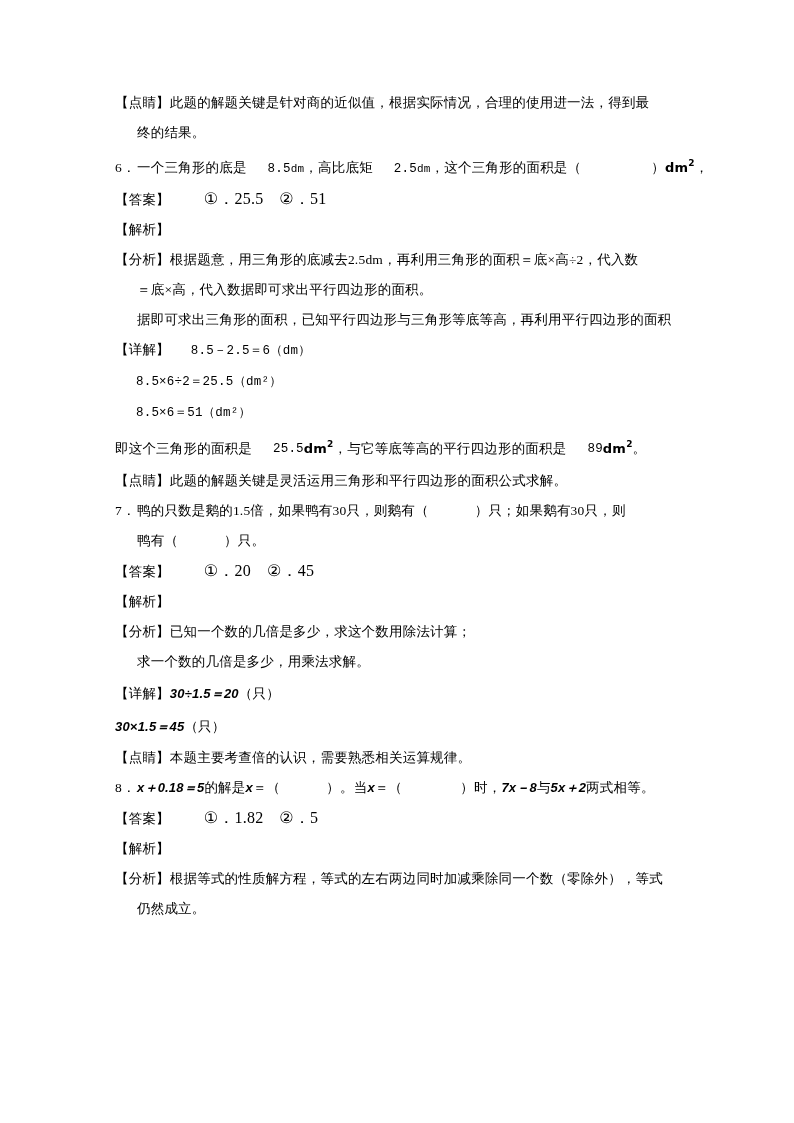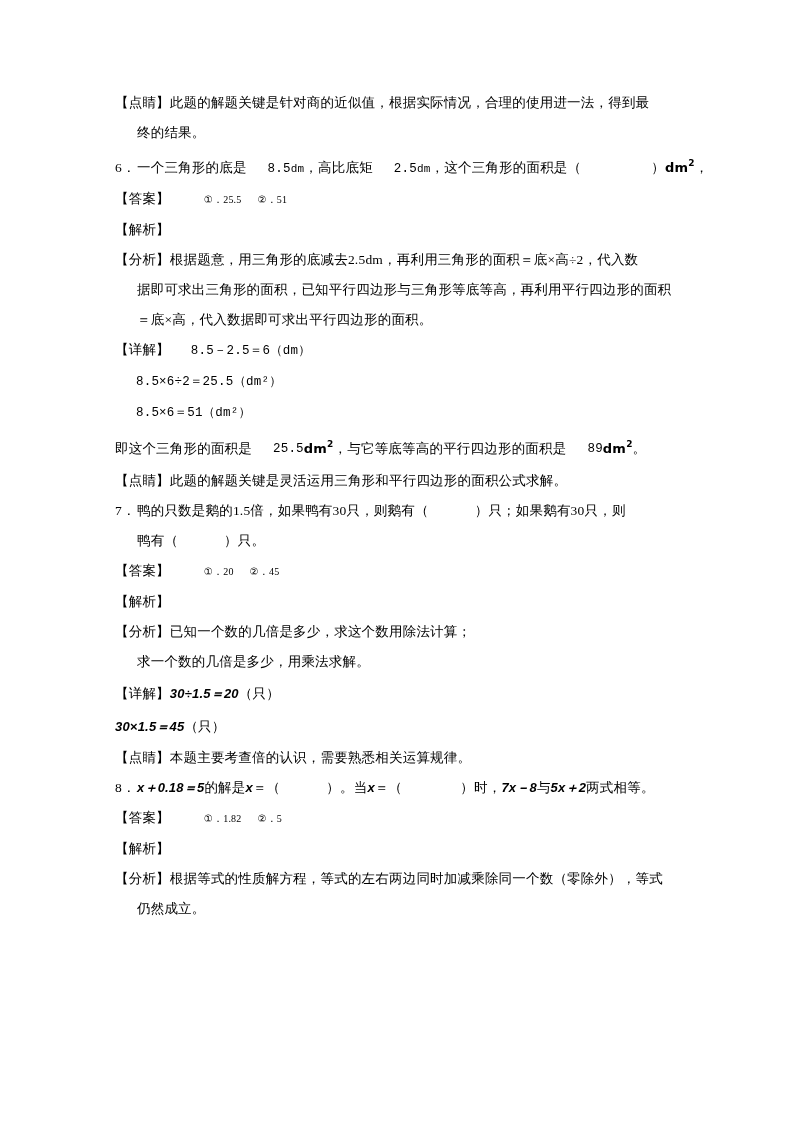--- a/index.html
+++ b/index.html
@@ -85,21 +85,21 @@
     font-size: 13px;
   }
   .sup {
     font-size: 9px;
     vertical-align: super;
   }
   .lead {
     line-height: 33px;
   }
   .fs-small {
-    font-size: 10px;
+    font-size: 16px;
   }
 </style>
 </head>
 <body>
 
 <div class="page">
 
   <div class="para">
     <div class="line">【点睛】此题的解题关键是针对商的近似值，根据实际情况，合理的使用进一法，得到最</div>
     <div class="line hang">终的结果。</div>
@@ -114,22 +114,22 @@
   <div class="line">
     <span class="tag">【答案】</span><span class="gap-sm"></span><span class="fs-small">①．25.5</span><span class="gap-tiny"></span><span class="fs-small">②．51</span>
   </div>
 
   <div class="line">
     <span class="tag">【解析】</span>
   </div>
 
   <div class="para">
     <div class="line"><span class="tag">【分析】</span><span>根据题意，用三角形的底减去2.5dm，再利用三角形的面积＝底×高÷2，代入数</span></div>
+    <div class="line hang">＝底×高，代入数据即可求出平行四边形的面积。</div>
     <div class="line hang">据即可求出三角形的面积，已知平行四边形与三角形等底等高，再利用平行四边形的面积</div>
-    <div class="line hang">＝底×高，代入数据即可求出平行四边形的面积。</div>
   </div>
 
   <div class="para">
     <div class="line"><span class="tag">【详解】</span><span class="mono">8.5－2.5＝6（dm）</span></div>
     <div class="line"><span class="mono">8.5×6÷2＝25.5（dm²）</span></div>
     <div class="line"><span class="mono">8.5×6＝51（dm²）</span></div>
   </div>
 
   <div class="line lead">
     <span>即这个三角形的面积是</span><span class="mono">25.5</span><span class="mathup">dm</span><span class="mathup sup">2</span><span>，与它等底等高的平行四边形的面积是</span><span class="mono">89</span><span class="mathup">dm</span><span class="mathup sup">2</span><span>。</span>

